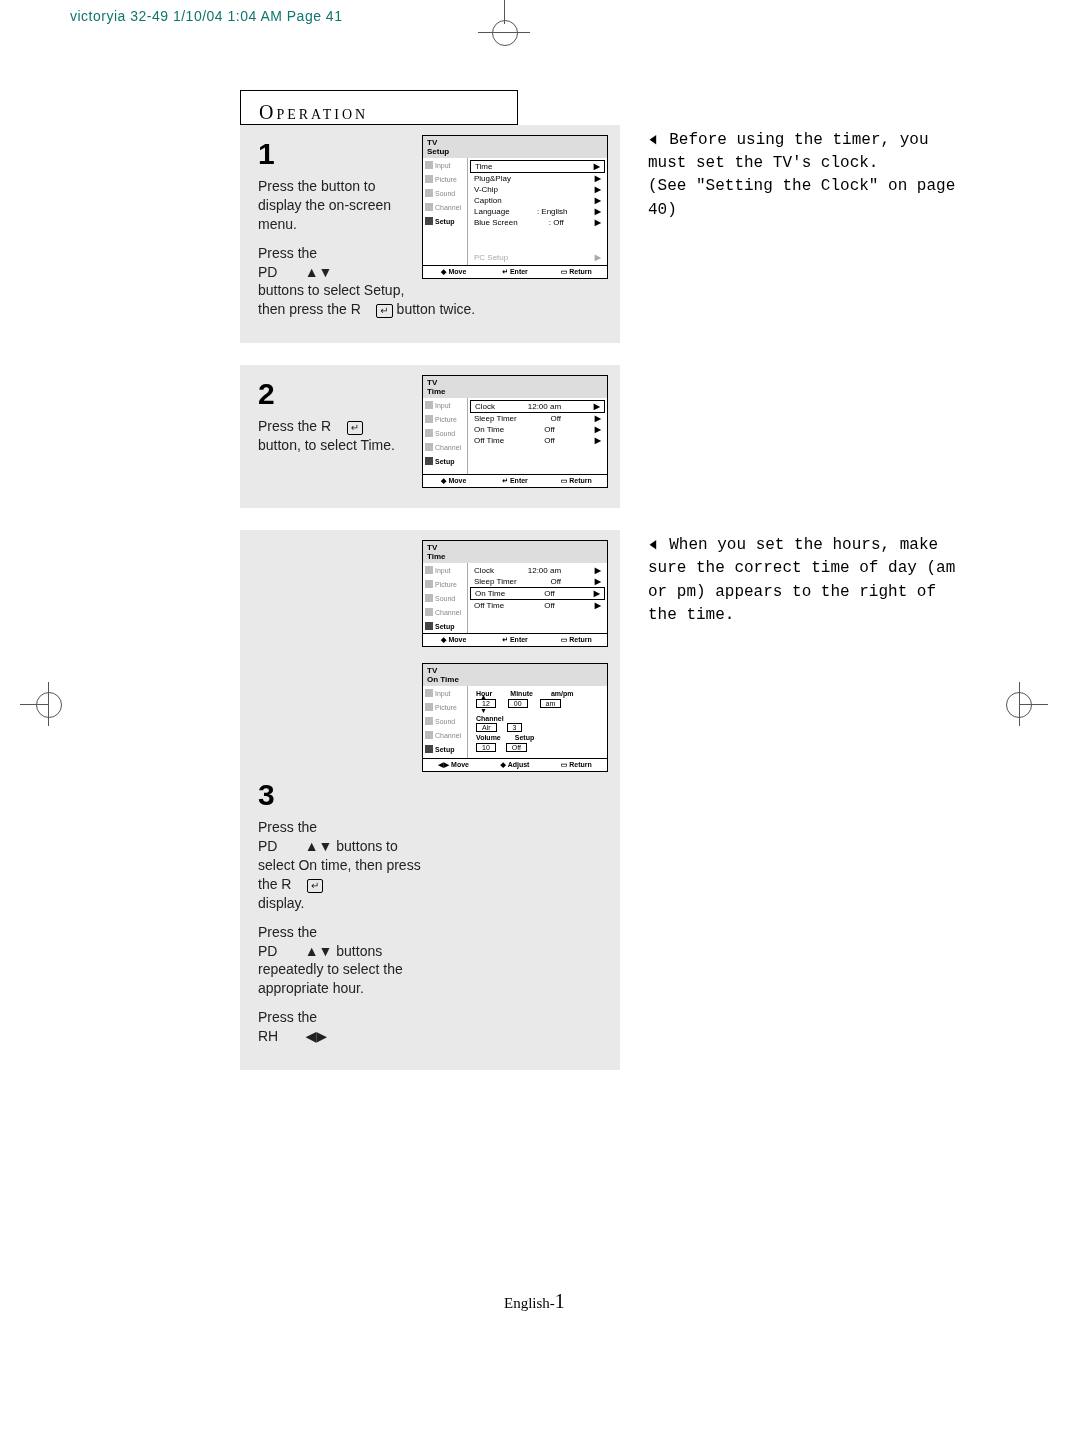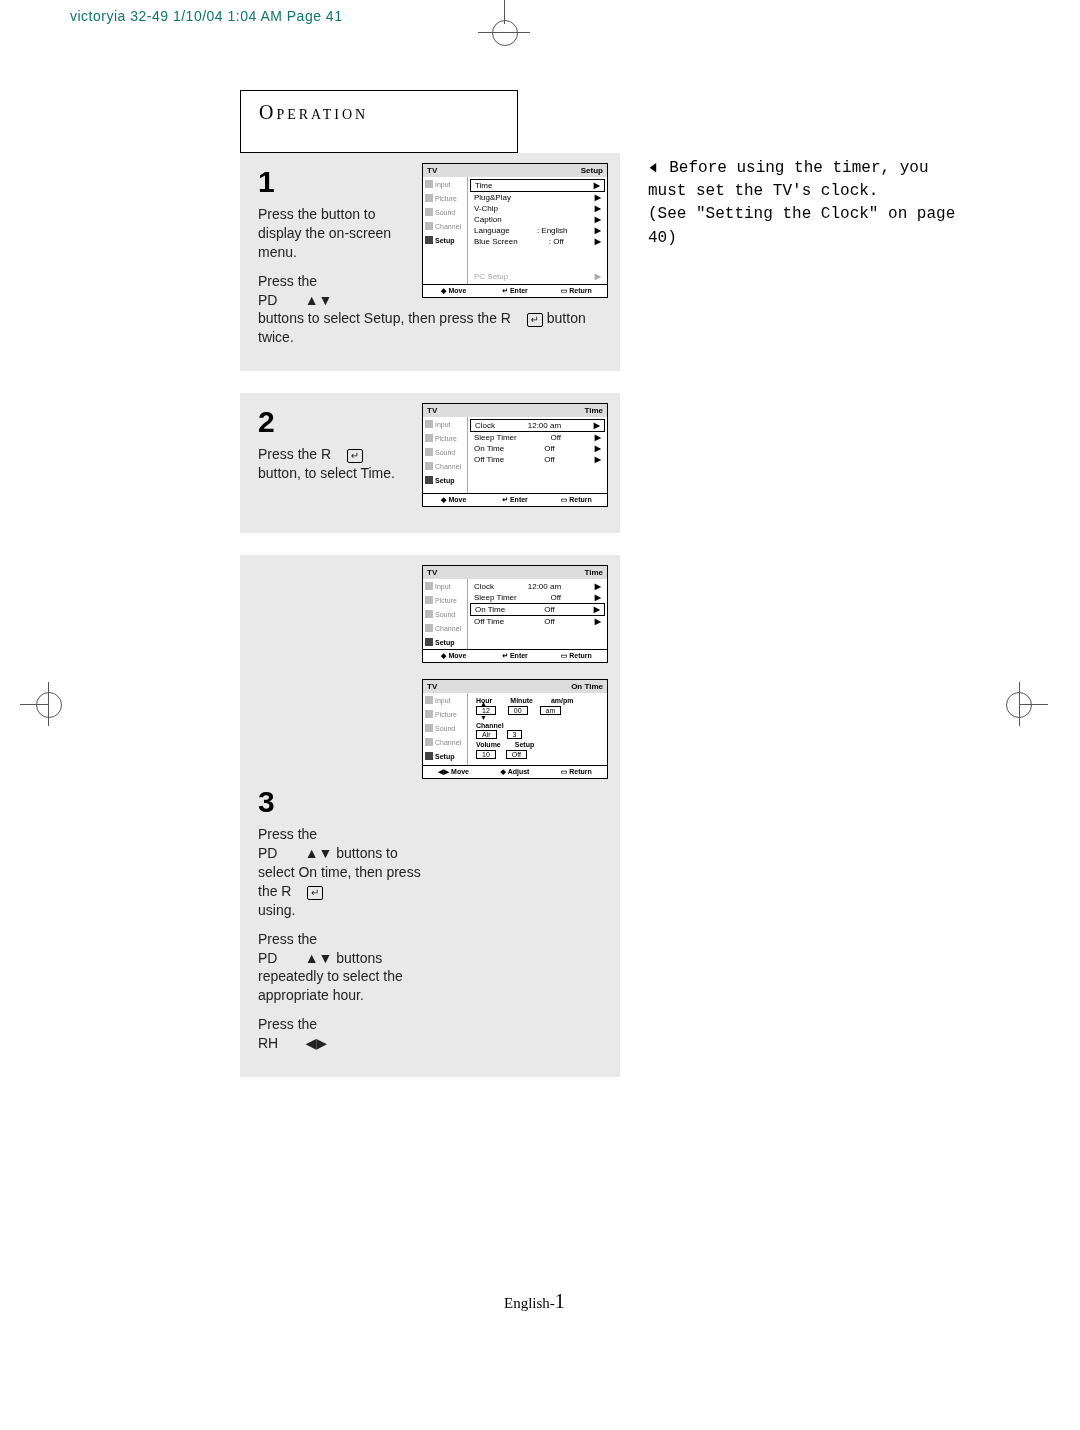--- a/index.html
+++ b/index.html
@@ -107,21 +107,21 @@
   }
   .page {
     position: absolute;
     top: 90px;
     left: 80px;
     width: 920px;
   }
   .section-box {
     border: 1px solid #000;
     width: 240px;
-    padding: 10px 18px 28px;
+    padding: 10px 18px 0;
     margin-left: 160px;
     font-family: Georgia, 'Times New Roman', serif;
     font-variant: small-caps;
     letter-spacing: 3px;
     font-size: 20px;
   }
   .title {
     margin: 60px 0 18px 160px;
     font-size: 30px;
     font-weight: bold;
@@ -180,20 +180,21 @@
     margin-left: 6px;
     margin-top: 6px;
     background: #fff;
   }
   .osd-head {
     background: #ddd;
     font-weight: bold;
     padding: 2px 4px;
     display: flex;
     justify-content: space-between;
+    flex-direction: column;
   }
   .osd-body {
     display: flex;
   }
   .osd-side {
     width: 44px;
     border-right: 1px solid #aaa;
   }
   .osd-side div {
     padding: 3px 2px;
@@ -561,33 +562,37 @@
             <div>▭ Return</div>
           </div>
         </div>
       </div>
 
       <div class="step-num">3</div>
       <div class="step-text" style="width:170px">
         <p>
           <span>Press the</span><br>
           <b class="pd">PD</b>&nbsp;&nbsp;&nbsp;&nbsp;&nbsp;&nbsp;&nbsp;<span>▲▼</span><span> buttons to select On time, then press the </span><b>R</b>&nbsp;&nbsp;&nbsp;&nbsp;<span class="enter-icon">↵</span><br>
-          <span>using.</span>
+          <span>display.</span>
         </p>
         <p>
           <span>Press the</span><br>
           <b class="pd">PD</b>&nbsp;&nbsp;&nbsp;&nbsp;&nbsp;&nbsp;&nbsp;<span>▲▼</span><span> buttons repeatedly to select the appropriate hour.</span>
         </p>
         <p>
           <span>Press the</span><br>
           <b class="rh">RH</b>&nbsp;&nbsp;&nbsp;&nbsp;&nbsp;&nbsp;&nbsp;<span>◀▶</span><br>
         </p>
       </div>
       <div style="clear:both"></div>
     </div>
 
+    <div class="right-col">
+      <span class="note-caret">◀</span>
+      <span>When you set the hours, make sure the correct time of day (am or pm) appears to the right of the time.</span>
+    </div>
   </div>
 
 </div>
 
 <div class="footer-pg">
   <span>English-</span><span class="n">1</span>
 </div>
 
 </body></html>

